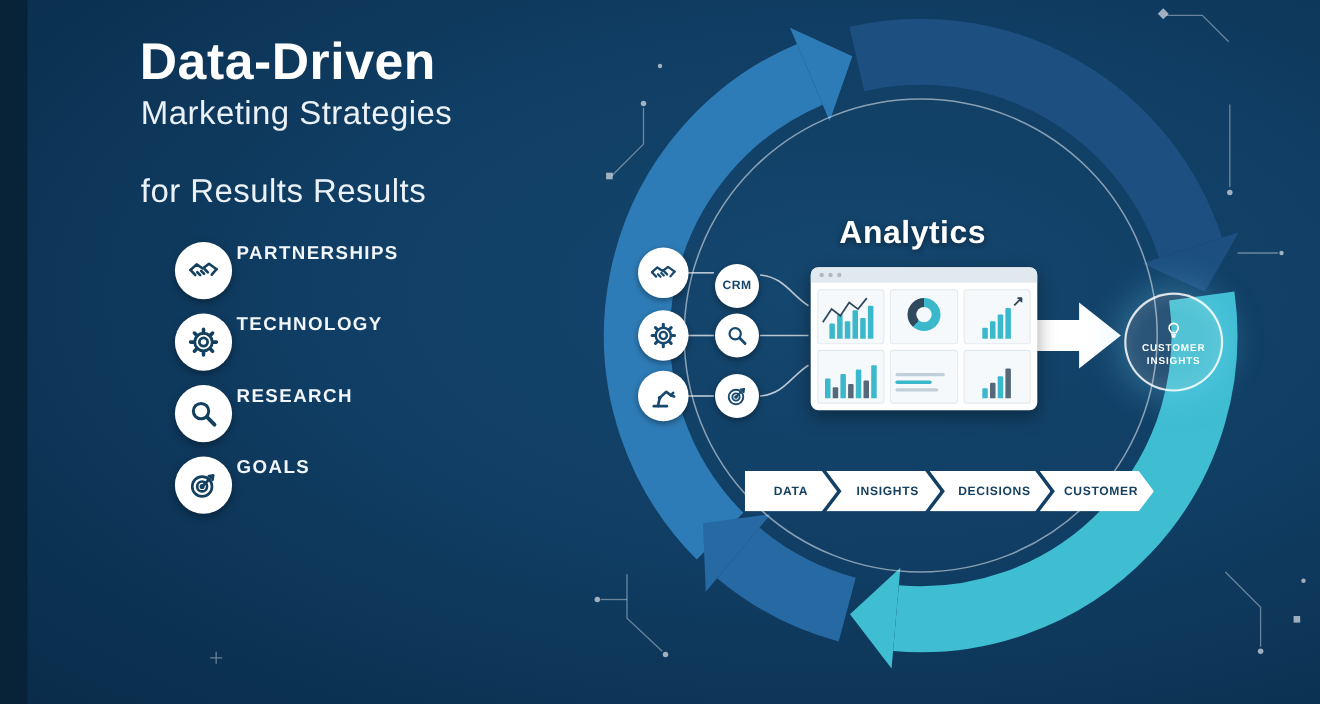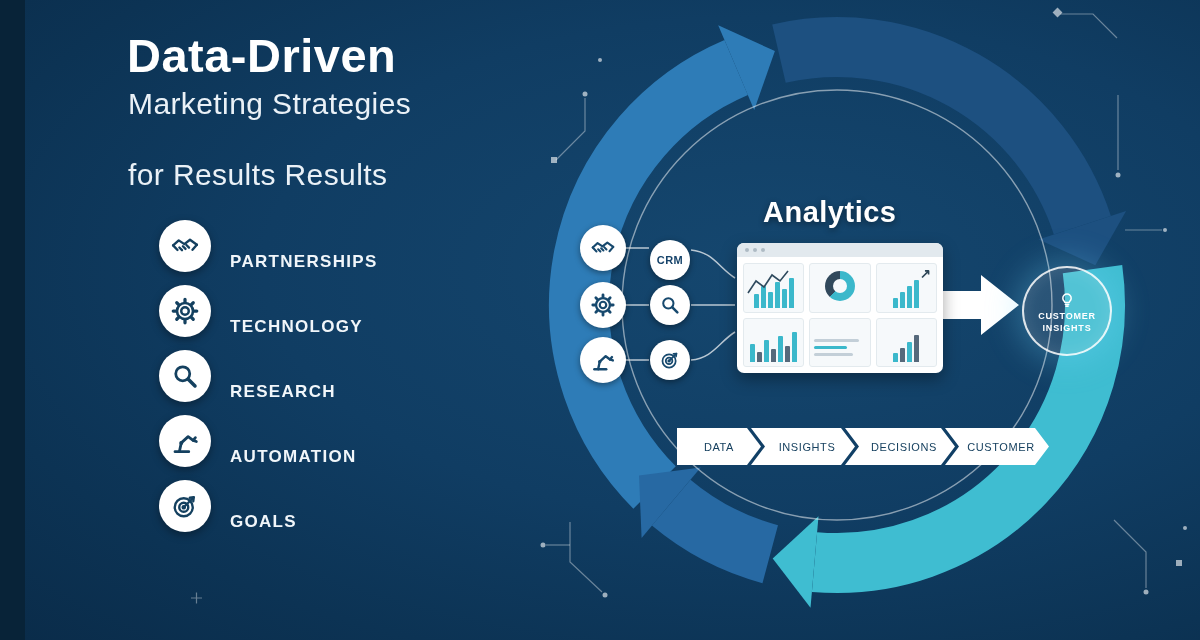--- a/index.html
+++ b/index.html
@@ -8,21 +8,21 @@
     font-family:"Liberation Sans",sans-serif;
     background:radial-gradient(ellipse at 62% 42%, #15476f 0%, #103d63 48%, #0c3354 78%, #0a2c4a 100%);
     margin-left:25px;
   }
   .abs{position:absolute;}
   
   .main-title{left:102px;top:28px;font-size:47px;font-weight:800;color:#ffffff;letter-spacing:.5px;}
   .subtitle1{left:103px;top:87px;font-size:30px;font-weight:400;color:#eaf1f7;letter-spacing:.4px;}
   .subtitle2{left:103px;top:158px;font-size:30px;font-weight:400;color:#eaf1f7;letter-spacing:.4px;}
   .features{left:134px;top:220px;display:flex;flex-direction:column;gap:13px;}
-  .feature{display:flex;align-items:flex-end;gap:19px;}
+  .feature{display:flex;align-items:flex-start;gap:4px;}
   .fcircle{width:52px;height:52px;border-radius:50%;background:#ffffff;color:#14405f;
     display:flex;align-items:center;justify-content:center;box-shadow:0 3px 8px rgba(0,0,0,.35);}
   .fcircle svg{width:30px;height:30px;}
   .flabel{font-size:17px;font-weight:700;color:#f1f6fa;letter-spacing:1.3px;}
   
   .svg-layer{left:0;top:0;width:1200px;height:640px;pointer-events:none;}
   .analytics-title{left:738px;top:196px;width:170px;font-size:29px;font-weight:700;color:#ffffff;
     text-shadow:0 2px 6px rgba(0,0,0,.45);letter-spacing:.5px;}
   .mini-circle{border-radius:50%;background:#fff;color:#17496e;display:flex;align-items:center;
     justify-content:center;box-shadow:0 2px 6px rgba(0,0,0,.4);}
@@ -50,21 +50,21 @@
   
   .insights{left:997px;top:266px;width:86px;height:86px;border-radius:50%;
     border:2px solid rgba(255,255,255,.85);background:rgba(255,255,255,.10);
     box-shadow:0 0 30px 8px rgba(120,220,255,.25), inset 0 0 18px rgba(255,255,255,.12);
     display:flex;flex-direction:column;align-items:center;justify-content:center;gap:2px;color:#fff;}
   .insights svg{width:20px;height:20px;}
   .ins-line{font-size:9px;font-weight:800;letter-spacing:.8px;line-height:10px;text-align:right;}
   
   .flow{left:652px;top:428px;display:flex;}
   .flow-arrow{height:37px;background:#ffffff;display:flex;align-items:center;justify-content:center;
-    font-size:11px;font-weight:400;color:#16405f;letter-spacing:.6px;
+    font-size:11px;font-weight:700;color:#16405f;letter-spacing:.6px;
     filter:drop-shadow(0 2px 3px rgba(0,0,0,.35));}
   .fa-first{width:84px;clip-path:polygon(0 0,calc(100% - 14px) 0,100% 50%,calc(100% - 14px) 100%,0 100%);}
   .fa-mid{margin-left:-10px;clip-path:polygon(0 0,calc(100% - 14px) 0,100% 50%,calc(100% - 14px) 100%,0 100%,14px 50%);padding-left:8px;}
   .fa2{width:96px;} .fa3{width:102px;} .fa4{width:96px;}
   .hidden-defs{position:absolute;width:0;height:0;overflow:hidden;}
 </style>
 </head>
 <body>
 
 <div class="canvas">
@@ -192,28 +192,20 @@
       <span class="fcircle">
           <svg>
             <use href="#i-magnifier"></use>
           </svg>
         </span>
       <span class="flabel">RESEARCH</span>
     </div>
     <div class="feature">
       <span class="fcircle">
           <svg>
-            <use href="#i-robot"></use>
-          </svg>
-        </span>
-      <span class="flabel">AUTOMATION</span>
-    </div>
-    <div class="feature">
-      <span class="fcircle">
-          <svg>
             <use href="#i-target"></use>
           </svg>
         </span>
       <span class="flabel">GOALS</span>
     </div>
   </div>
 
   <div class="abs analytics-title">Analytics</div>
 
   <div class="abs mini-circle mc46" style="left:555px;top:225px;">

